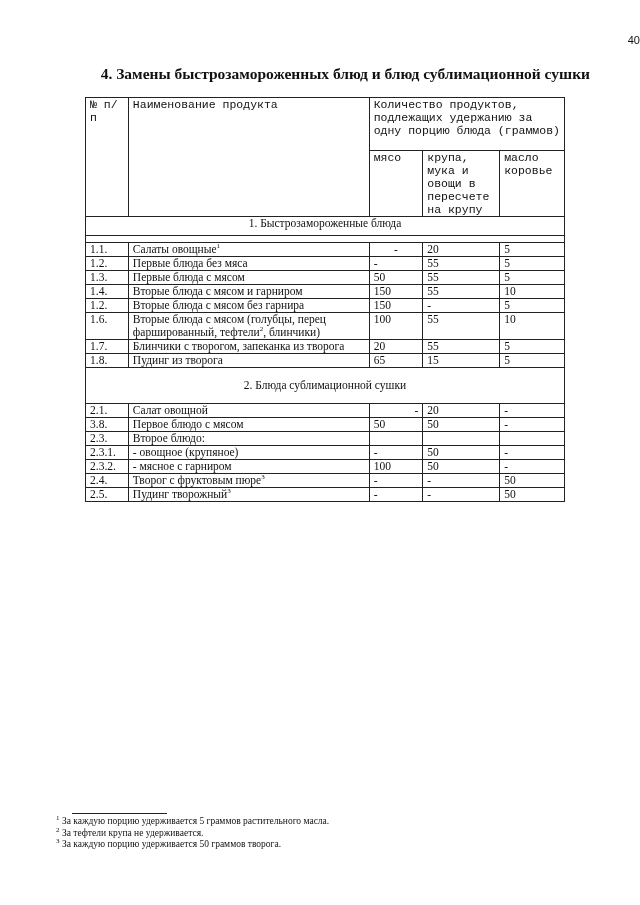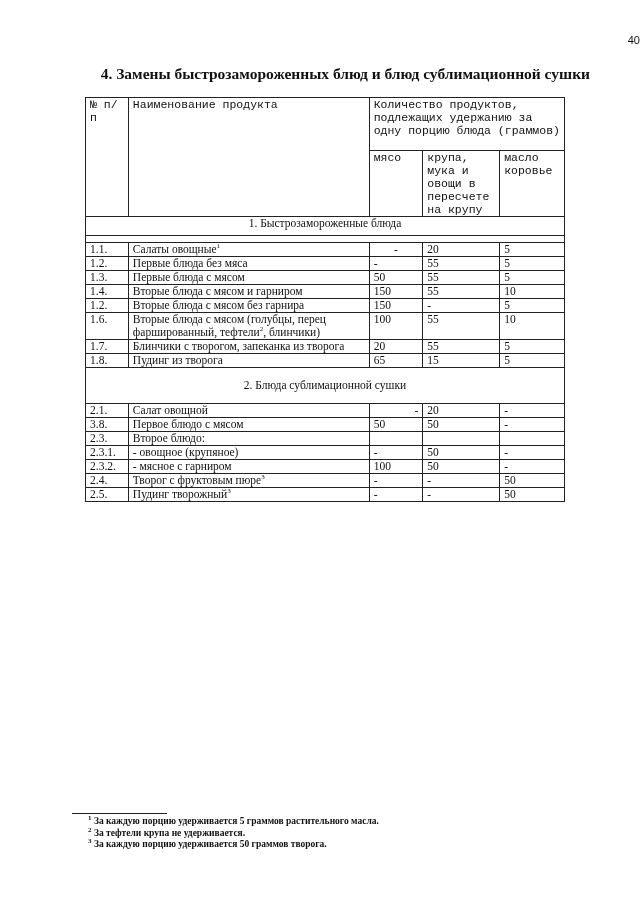--- a/index.html
+++ b/index.html
@@ -10,21 +10,21 @@
   table.main td, table.main th { border: 1px solid #222; padding: 0 4px; vertical-align: top; font-weight: normal; line-height: 13px; }
   .hdr td { text-align: left; vertical-align: middle; font-family: Liberation Mono, monospace; }
   .num { width: 34px; }
   .name { width: 235px; }
   .c3 { width: 45px; }
   .c4 { width: 68px; }
   .c5 { width: 56px; }
   .section td { text-align: center; padding: 2px 4px; }
   .dash { text-align: center; }
   .footnote-line { position: absolute; top: 813px; left: 72px; width: 95px; border-top: 1px solid #222; }
-  .footnotes { position: absolute; top: 816px; left: 88px; font-size: 9.5px; line-height: 11.5px; font-weight: bold; }
+  .footnotes { position: absolute; top: 816px; left: 56px; font-size: 9.5px; line-height: 11.5px; }
   sup { font-size: 7px; line-height: 0; }
 </style>
 </head>
 <body>
 
 <div class="page-num">40</div>
 <div class="title">4. Замены быстрозамороженных блюд и блюд сублимационной сушки</div>
 
 <table class="main">
   <tbody>

